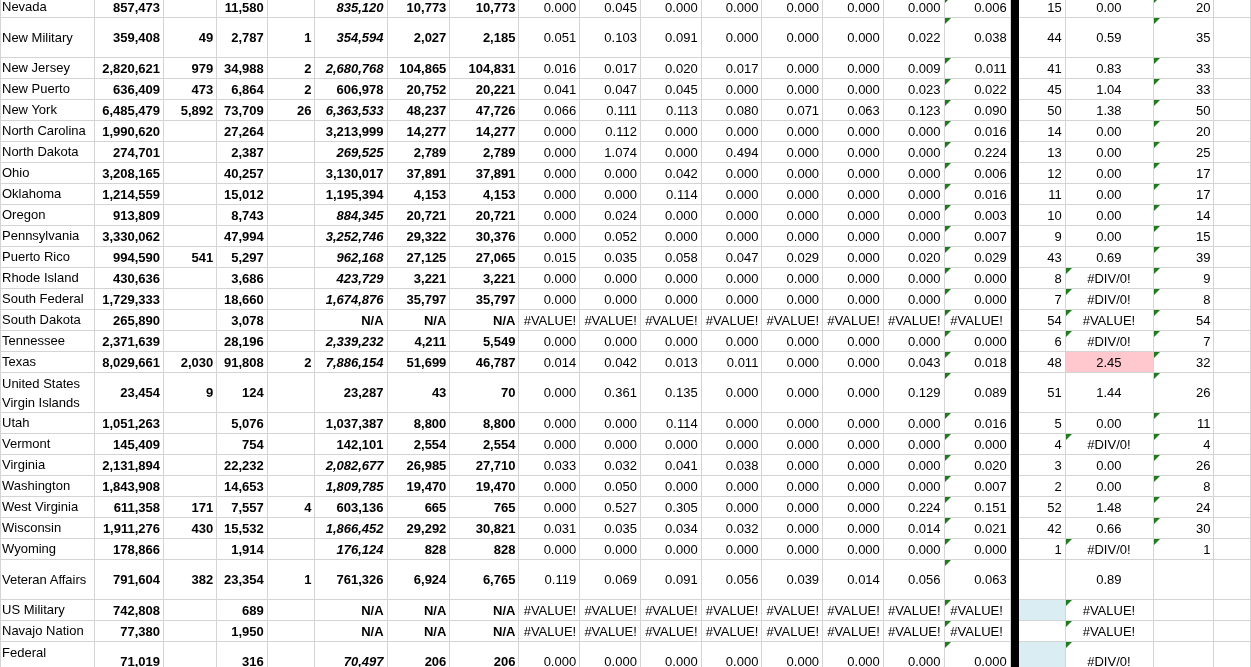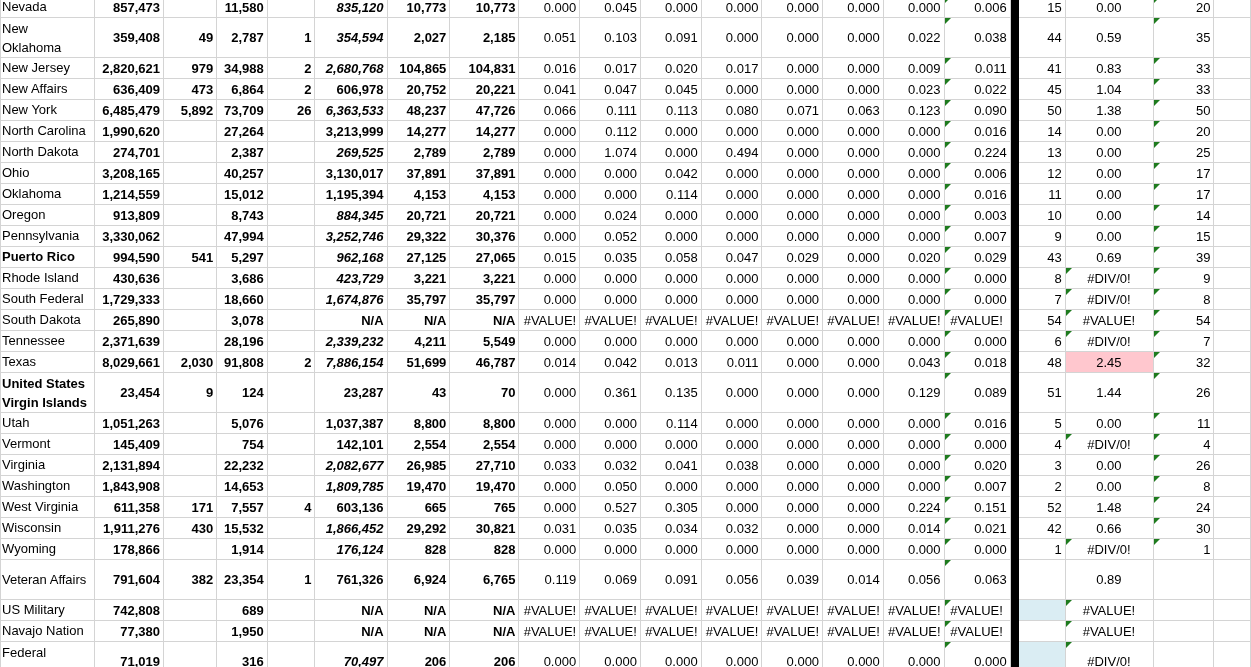--- a/index.html
+++ b/index.html
@@ -5,21 +5,21 @@
   html, body { margin: 0; padding: 0; background: #ffffff; }
   body { width: 1251px; height: 667px; overflow: hidden; position: relative;
          font-family: "Liberation Sans", "DejaVu Sans", sans-serif; font-size: 13px; color: #000; }
   #sheet { position: absolute; left: 0; top: -4px; }
   table { border-collapse: collapse; table-layout: fixed; }
   td { border: 1px solid #d4d4d4; padding: 0 3px 0 2px; height: 19px; line-height: 19px;
        white-space: nowrap; overflow: hidden; text-align: right; position: relative; vertical-align: middle; }
   tr.tall td { height: 39px; line-height: 19px; }
   td.name { text-align: left; white-space: normal; line-height: 20px; padding-left: 1px; }
   td.name span.lnk { }
-  td.bold-name { font-weight: bold; }
+  td.bold-name { font-weight: normal; }
   td.b { font-weight: bold; }
   td.bi { font-weight: bold; font-style: italic; }
   td.c { text-align: center; }
   td.sep { background: #000; border-color: #000; padding: 0; }
   td.blue { background: #daedf3; }
   td.pink { background: #ffc7ce; margin-top: 12px; }
   td.flag::before { content: ""; position: absolute; left: 0; top: 0; width: 0; height: 0;
        border-top: 6px solid #1e7b1e; border-right: 6px solid transparent; }
 </style>
 </head>
@@ -68,21 +68,21 @@
           <td class="">0.000</td>
           <td class="">0.000</td>
           <td class="flag">0.006</td>
           <td class="sep"></td>
           <td class="">15</td>
           <td class="c">0.00</td>
           <td class="flag">20</td>
           <td></td>
         </tr>
         <tr class="tall">
-          <td class="name"><span class="lnk">New Oklahoma</span></td>
+          <td class="name"><span class="lnk">New Military</span></td>
           <td class="b">359,408</td>
           <td class="b">49</td>
           <td class="b">2,787</td>
           <td class="b">1</td>
           <td class="bi">354,594</td>
           <td class="b">2,027</td>
           <td class="b">2,185</td>
           <td class="">0.051</td>
           <td class="">0.103</td>
           <td class="">0.091</td>
@@ -114,21 +114,21 @@
           <td class="">0.000</td>
           <td class="">0.009</td>
           <td class="flag">0.011</td>
           <td class="sep"></td>
           <td class="">41</td>
           <td class="c">0.83</td>
           <td class="flag">33</td>
           <td></td>
         </tr>
         <tr>
-          <td class="name"><span class="lnk">New Affairs</span></td>
+          <td class="name"><span class="lnk">New Puerto</span></td>
           <td class="b">636,409</td>
           <td class="b">473</td>
           <td class="b">6,864</td>
           <td class="b">2</td>
           <td class="b">606,978</td>
           <td class="b">20,752</td>
           <td class="b">20,221</td>
           <td class="">0.041</td>
           <td class="">0.047</td>
           <td class="">0.045</td>

